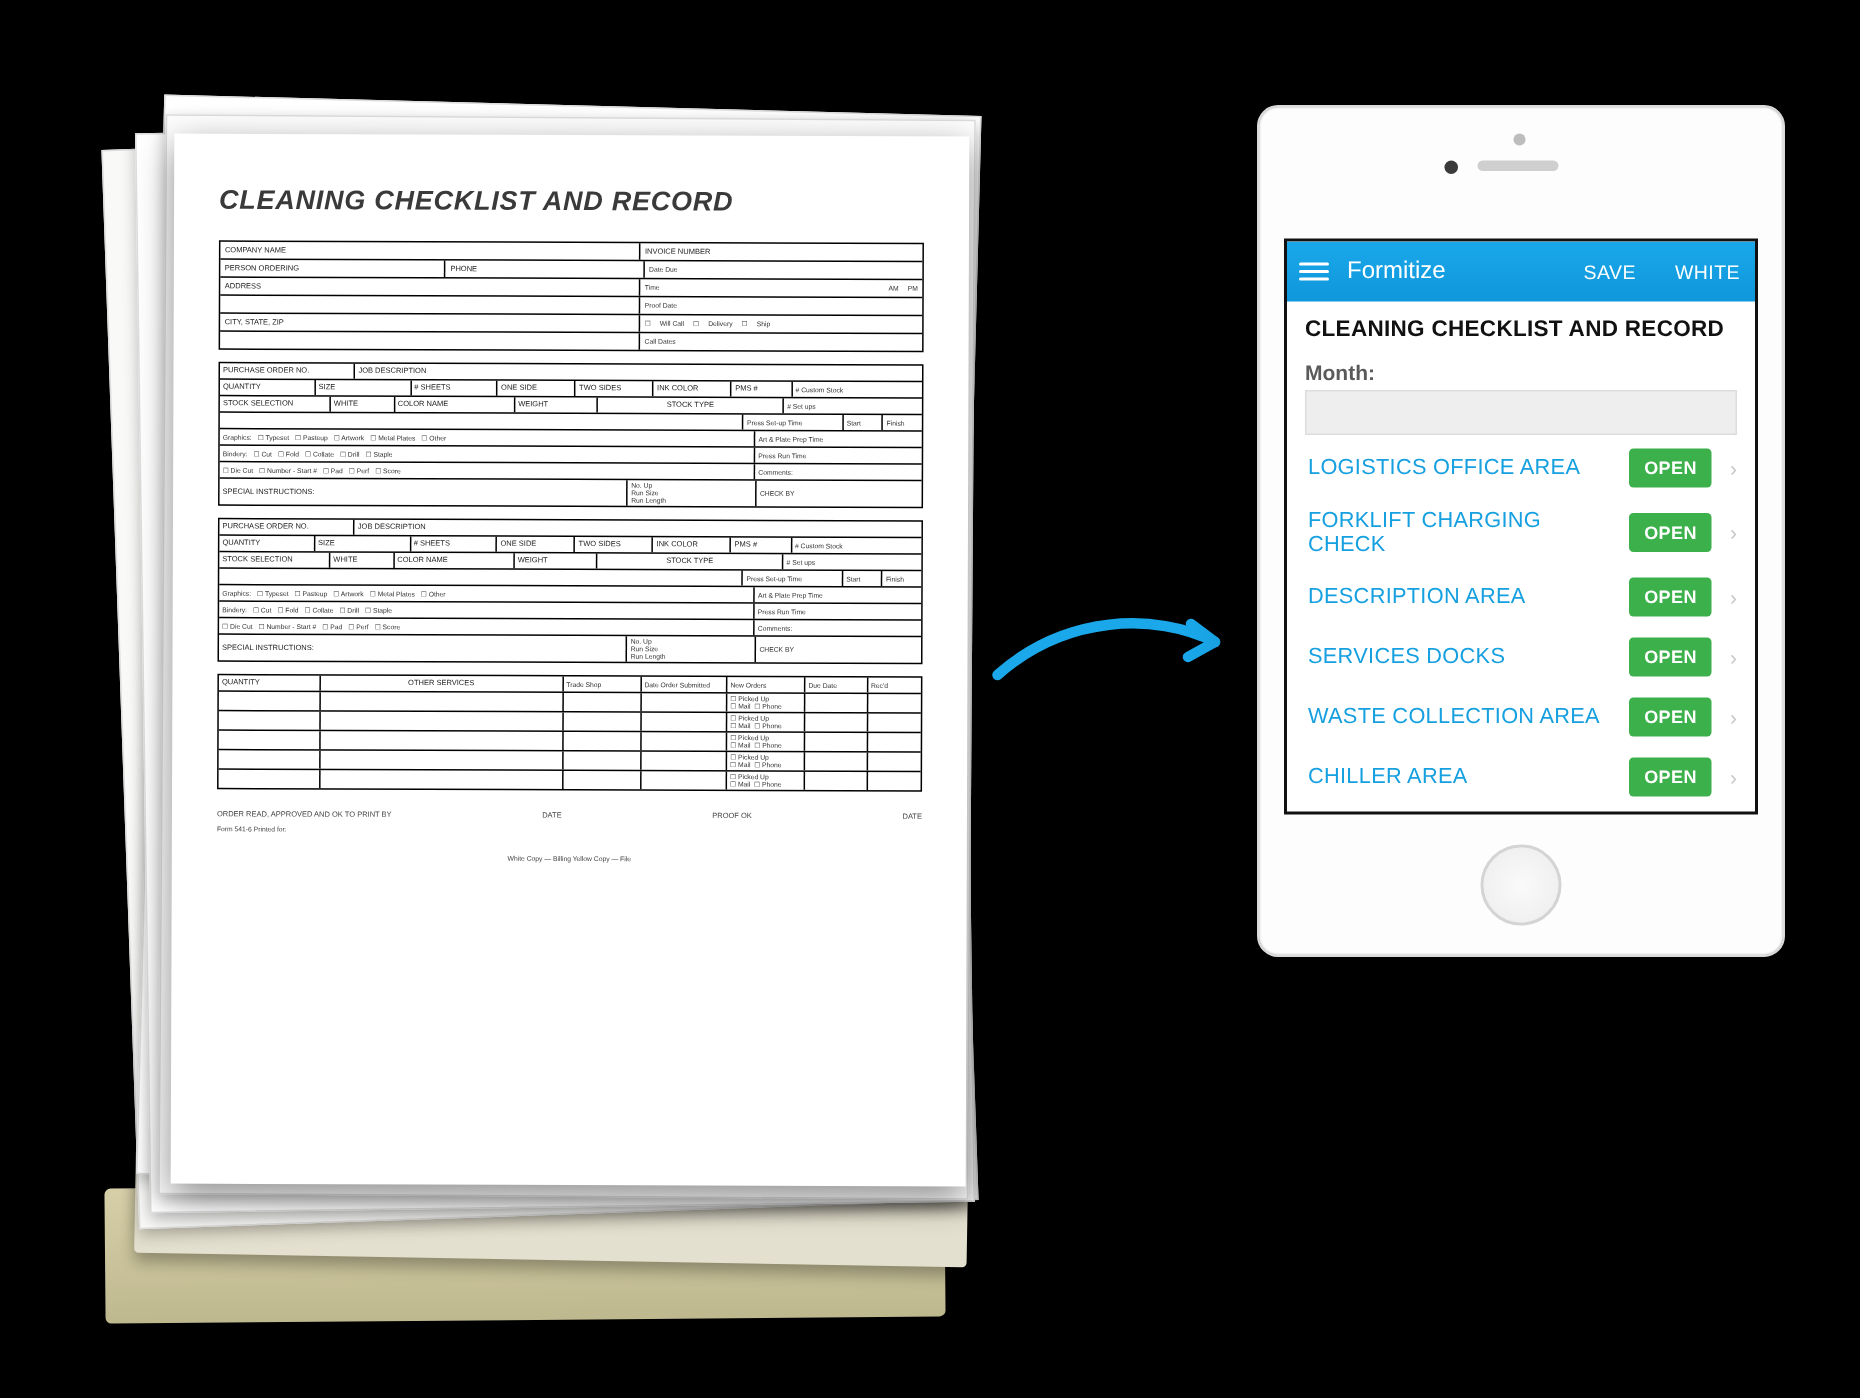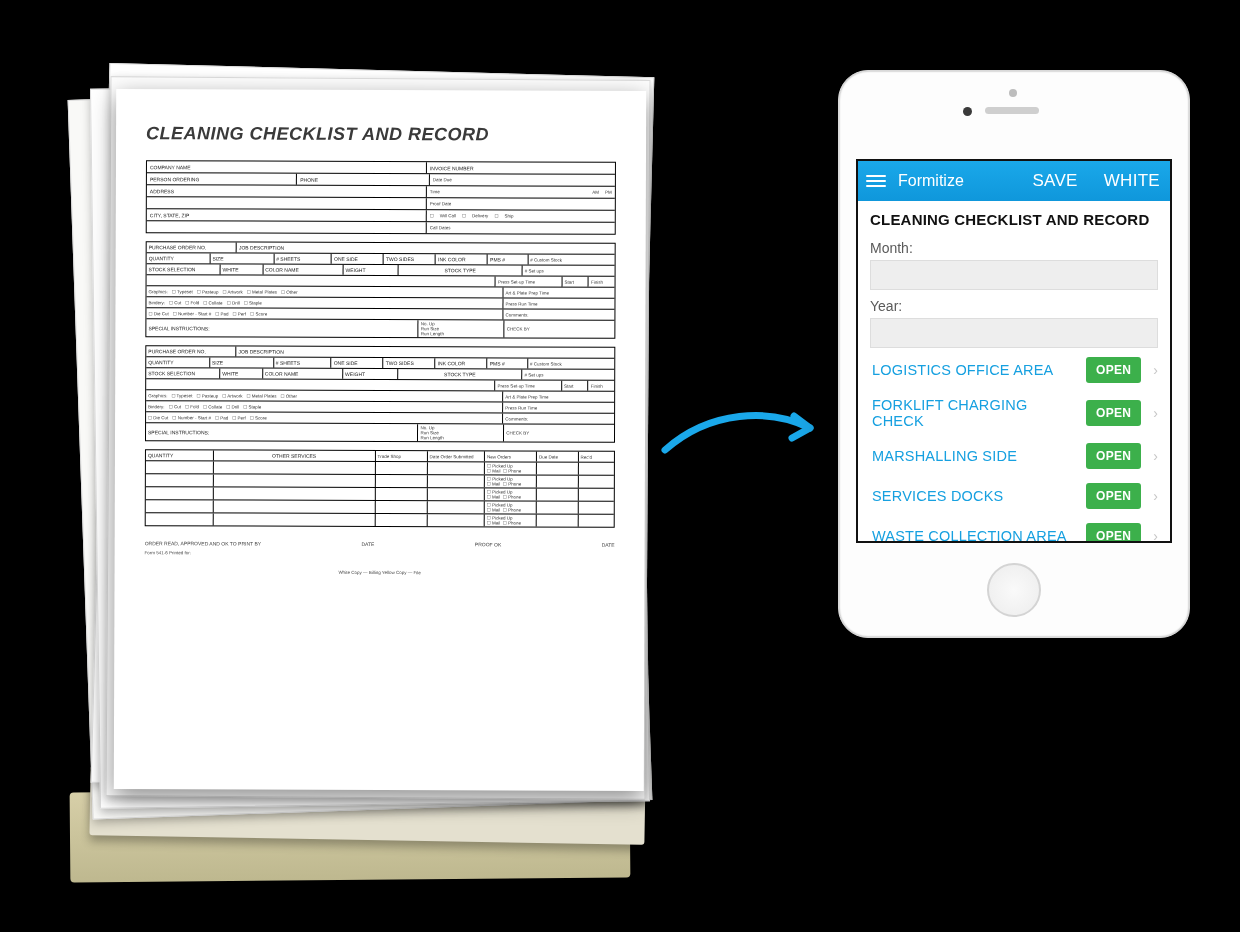--- a/index.html
+++ b/index.html
@@ -96,21 +96,21 @@
   .arrow svg { width:100%; height:100%; }
 
   
   .phone {
     position: absolute;
     left: 838px;
     top: 70px;
     width: 352px;
     height: 568px;
     background: #fdfdfd;
-    border-radius: 30px;
+    border-radius: 14px;
     box-shadow: 0 14px 40px rgba(0,0,0,.55), inset 0 0 2px #888;
     border: 1px solid #d9d9d9;
   }
   .phone-top{height:88px;position:relative;}
   .camera{position:absolute;left:124px;top:36px;width:9px;height:9px;border-radius:50%;background:#3a3a3a;}
   .speaker{position:absolute;left:146px;top:36px;width:54px;height:7px;border-radius:4px;background:#cfcfcf;}
   .sensor{position:absolute;left:170px;top:18px;width:8px;height:8px;border-radius:50%;background:#bdbdbd;}
   .screen{
     position:absolute;
     left:17px; right:17px; top:88px; bottom:94px;
@@ -132,38 +132,38 @@
     height:40px;
     display:flex;align-items:center;
     color:#fff;font-size:14px;
     padding:0 10px 0 8px;
     gap:12px;
   }
   .hamburger{width:20px;display:flex;flex-direction:column;gap:3px;}
   .hamburger span{height:2px;background:#fff;border-radius:1px;}
   .app-title{font-weight:500;font-size:16px;}
   .app-bar .spacer{flex:1;}
-  .app-action{font-size:17px;letter-spacing:.3px;}
+  .app-action{font-size:13px;letter-spacing:.3px;}
 
   .app-body{padding:0;}
   .form-heading{
     font-weight:700;font-size:15px;
     padding:10px 12px 6px;
     color:#111;
     letter-spacing:.2px;
   }
   .details-hdr{
     display:flex;align-items:center;justify-content:space-between;
     padding:6px 12px;
     color:#16a0e0;
     font-size:15px;
     border-bottom:1px solid #e9e9e9;
   }
   .chev{color:#b5b5b5;font-size:13px;}
-  .field{padding:6px 12px 2px;}
+  .field{padding:6px 12px 2px;font-weight:bold;}
   .field-label{font-size:14px;color:#5a5a5a;margin-bottom:4px;}
   .field-input{
     width:100%;height:30px;
     background:#eee;border:1px solid #ddd;
   }
   .description{
     font-size:11.5px;color:#5e5e5e;
     padding:10px 12px 4px;line-height:1.45;
   }
   .area-list{}
@@ -631,39 +631,35 @@
     </div>
 
     <div class="app-body">
       <div class="form-heading">CLEANING CHECKLIST AND RECORD</div>
 
 
       <div class="field">
         <div class="field-label">Month:</div>
         <div class="field-input"></div>
       </div>
-      <div class="field">
-        <div class="field-label">Year:</div>
-        <div class="field-input"></div>
-      </div>
 
 
       <div class="area-list" id="area-list">
           <div class="area-row">
       <div class="area-name">LOGISTICS OFFICE AREA</div>
       <div class="open-btn">OPEN</div>
       <div class="row-chev">›</div>
           </div>
           <div class="area-row">
       <div class="area-name">FORKLIFT CHARGING CHECK</div>
       <div class="open-btn">OPEN</div>
       <div class="row-chev">›</div>
           </div>
           <div class="area-row">
-      <div class="area-name">MARSHALLING SIDE</div>
+      <div class="area-name">DESCRIPTION AREA</div>
       <div class="open-btn">OPEN</div>
       <div class="row-chev">›</div>
           </div>
           <div class="area-row">
       <div class="area-name">SERVICES DOCKS</div>
       <div class="open-btn">OPEN</div>
       <div class="row-chev">›</div>
           </div>
           <div class="area-row">
       <div class="area-name">WASTE COLLECTION AREA</div>

